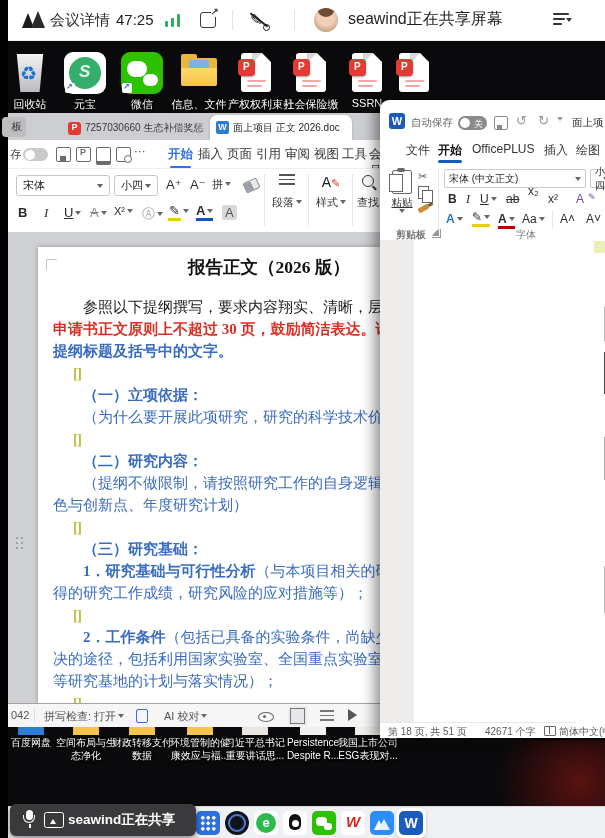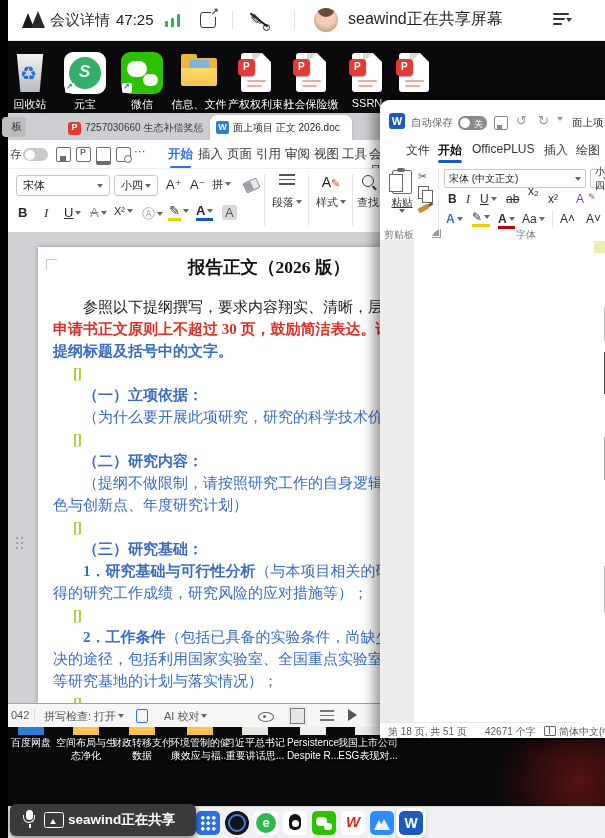--- a/index.html
+++ b/index.html
@@ -496,21 +496,21 @@
     <span style="left:208px;top:28px;position:absolute;color:#7742a8;font-size:9px;">✎</span>
 
     <span class="fmt dd" style="left:66px;top:48px;color:#2e74c9;font-weight:bold;">A</span>
     <span class="fmt dd ybar" style="left:92px;top:46px;">✎</span>
     <span class="fmt dd" style="left:118px;top:48px;font-weight:bold;border-bottom:3px solid #c00000;">A</span>
     <span class="fmt dd" style="left:142px;top:48px;">Aa</span>
     <div class="rsep" style="left:172px;top:46px;height:18px;"></div>
     <span class="fmt" style="left:180px;top:48px;">A˄</span>
     <span class="fmt" style="left:206px;top:48px;">A˅</span>
 
-    <span class="glab" style="left:4px;top:64px;position:absolute;">剪贴板</span>
+    <span class="glab" style="left:16px;top:64px;position:absolute;font-weight:bold;">剪贴板</span>
     <div class="launch" style="left:52px;top:65px;position:absolute;"></div>
     <span class="glab" style="left:136px;top:64px;position:absolute;text-align:right;">字体</span>
   </div>
 
   <div class="wd-docarea">
     <div class="wd-strip"></div>
     <div class="hl"></div>
     <div class="rbox" style="top:67px;height:32px;"></div>
     <div class="rbox" style="top:112px;height:38px;border-color:#4a4a4a;border-width:2px;"></div>
     <div class="rbox" style="top:197px;height:41px;border-color:#ababab;"></div>

